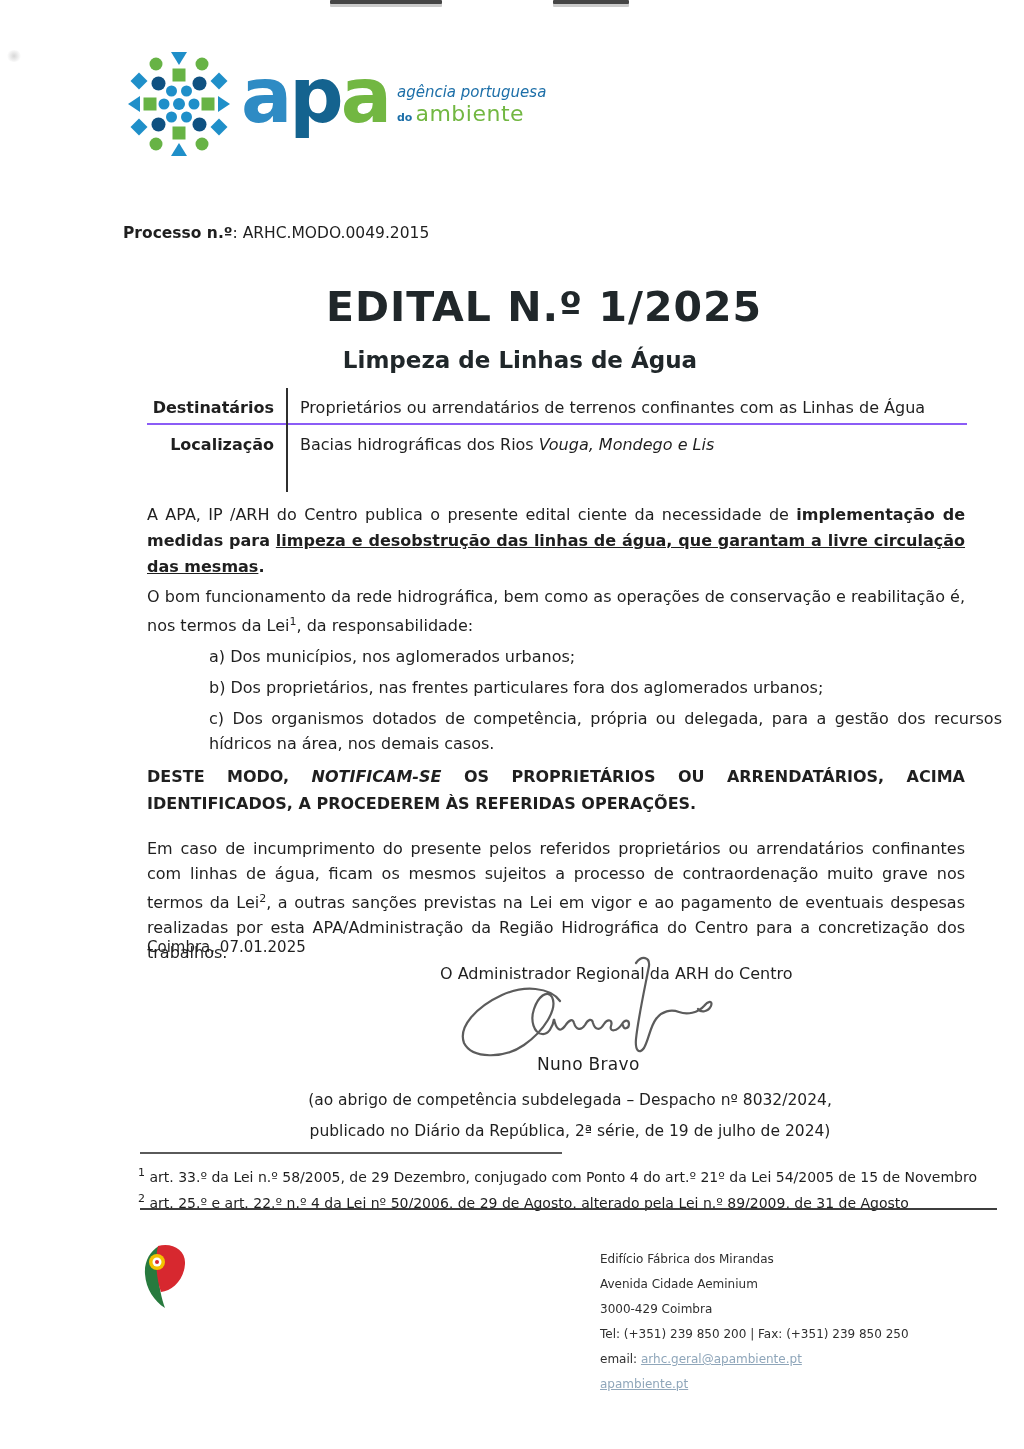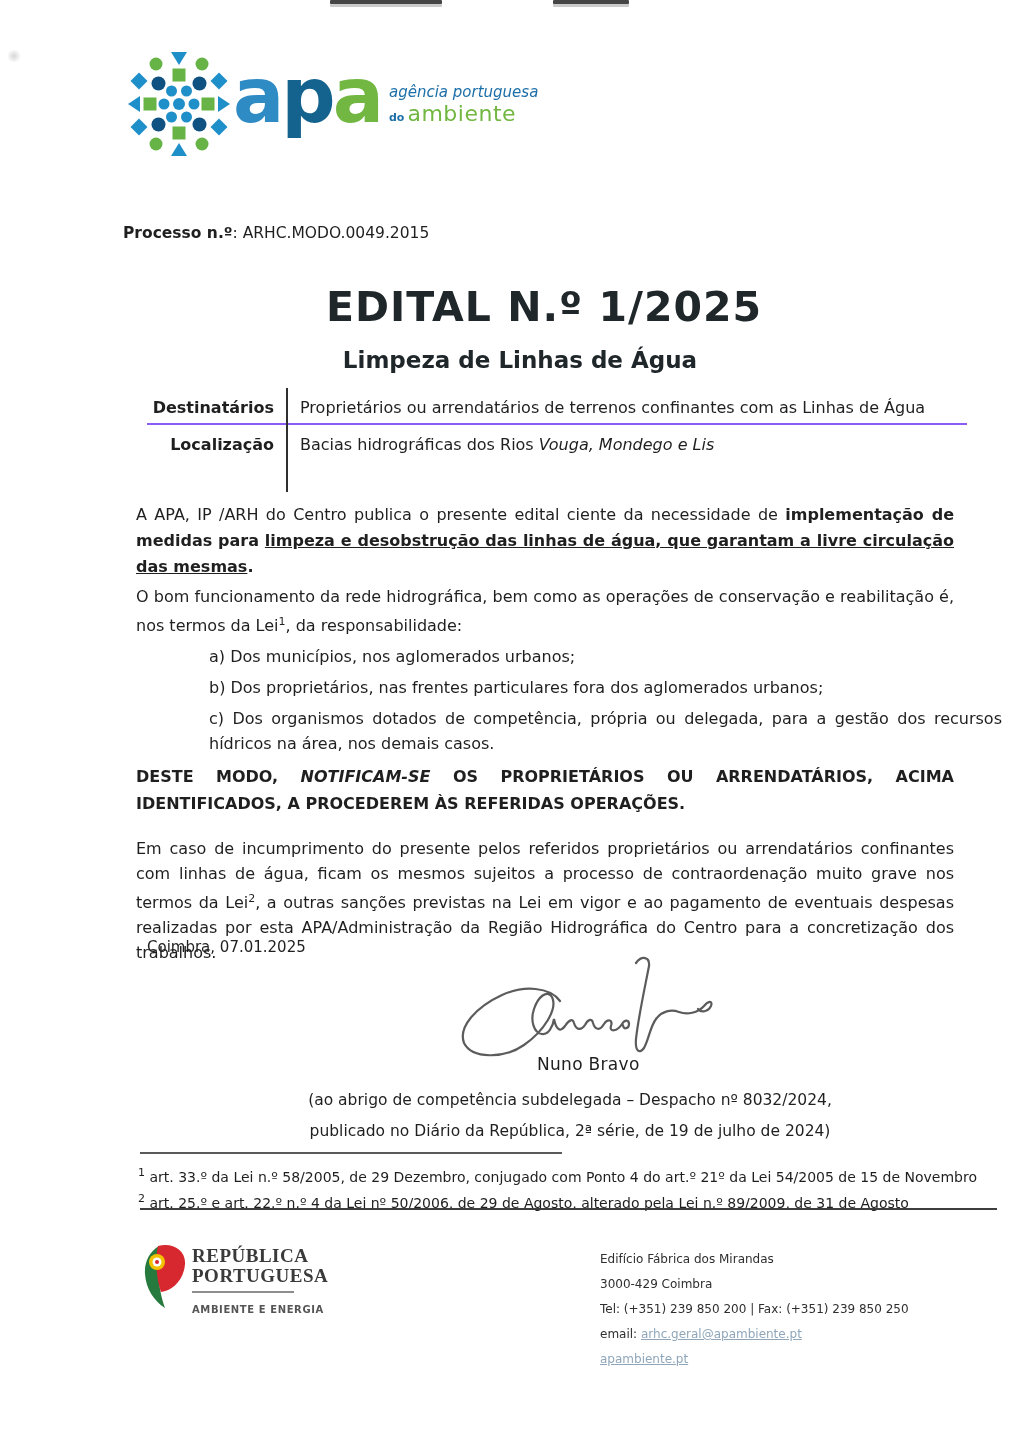--- a/index.html
+++ b/index.html
@@ -11,21 +11,21 @@
   .abs { position:absolute; }
 
   
   .scan-mark { position:absolute; top:0; height:4px; background:#454545;
     box-shadow:0 3px 0 rgba(140,140,140,.45); border-radius:1px; }
   .smudge { position:absolute; left:6px; top:50px; width:16px; height:12px;
     border-radius:50%; background:radial-gradient(circle,#9a9a9a,transparent 70%); opacity:.4; }
 
   
   .logo-wrap { left:125px; top:50px; display:flex; align-items:flex-start; }
-  .apa-word { font-weight:bold; font-size:76px; line-height:1; letter-spacing:-3px; margin-left:0; margin-top:8px; }
+  .apa-word { font-weight:bold; font-size:76px; line-height:1; letter-spacing:-3px; margin-left:8px; margin-top:8px; }
   .apa-word .l1 { color:#2e8bc4; } .apa-word .l2 { color:#14638f; } .apa-word .l3 { color:#72b742; }
   .tagline { margin-left:8px; margin-top:34px; line-height:1.1; white-space:nowrap; }
   .tag1 { font-weight:normal; font-style:italic; font-size:15px; color:#1d6fa8; }
   .tag2 { margin-top:1px; }
   .tag-do { font-size:11px; font-weight:bold; color:#1d6fa8; margin-right:3px; }
   .tag-amb { font-size:22px; color:#72b742; letter-spacing:0.5px; }
 
   .processo { left:123px; top:224px; font-size:15.5px; }
   .processo b { font-weight:bold;margin-top:48px; }
 
@@ -36,21 +36,21 @@
 
   
   .info-table { left:147px; top:394px; width:820px; font-size:16px; }
   .info-table .vline { position:absolute; left:139px; top:-6px; width:2px; height:104px; background:#2f2f2f; }
   .info-row { display:flex; }
   .info-row.first { border-bottom:2px solid #8b5cf6; padding-bottom:6px; padding-top:4px; }
   .info-row.second { padding-top:10px; }
   .info-label { width:127px; text-align:right; padding-right:12px; font-weight:bold; white-space:nowrap; }
   .info-value { flex:1; padding-left:14px; }
 
-  .para { left:136px; width:818px; font-size:16px; line-height:25px; text-align:justify; }
+  .para { left:147px; width:818px; font-size:16px; line-height:25px; text-align:justify; }
   .p1 { top:502px; line-height:26px; }
   .p2 { top:584px; }
   .list-block { left:172px; top:644px; width:793px; font-size:16px; line-height:25px;margin-left:37px; }
   .list-block .li { margin-bottom:6px; text-align:justify; }
   .notice { top:763px; font-weight:bold; line-height:27px; }
   .notice .it { font-style:italic; }
   .p4 { top:836px; }
   sup { font-size:11px; }
 
   .u-bold { font-weight:bold; text-decoration:underline; }
@@ -153,20 +153,21 @@
     <div class="li">b) Dos proprietários, nas frentes particulares fora dos aglomerados urbanos;</div>
     <div class="li">c) Dos organismos dotados de competência, própria ou delegada, para a gestão dos recursos hídricos na área, nos demais casos.</div>
   </div>
 
   <div class="abs para notice"><span>DESTE MODO, </span><span class="it">NOTIFICAM-SE</span><span> OS PROPRIETÁRIOS OU ARRENDATÁRIOS, ACIMA IDENTIFICADOS, A PROCEDEREM ÀS REFERIDAS OPERAÇÕES.</span></div>
 
   <div class="abs para p4"><span>Em caso de incumprimento do presente pelos referidos proprietários ou arrendatários confinantes com linhas de água, ficam os mesmos sujeitos a processo de contraordenação muito grave nos termos da Lei</span><sup>2</sup><span>, a outras sanções previstas na Lei em vigor e ao pagamento de eventuais despesas realizadas por esta APA/Administração da Região Hidrográfica do Centro para a concretização dos trabalhos.</span></div>
 
   <div class="abs dateline">Coimbra, 07.01.2025</div>
 
+  <div class="abs sig-role">O Administrador Regional da ARH do Centro</div>
   <svg class="abs sig-svg" width="310" height="118" viewBox="0 0 310 118">
     <g fill="none" stroke="#4a4a4a" stroke-width="2.2" stroke-linecap="round" opacity="0.9">
       <path d="M132,48 C122,34 96,32 74,42 C48,54 30,74 36,90 C44,106 76,106 96,92 C116,78 130,56 124,44 C119,36 110,44 106,56 C102,68 106,80 114,81 C120,82 125,74 126,66 C128,76 132,80 137,73 C141,67 145,65 146,70 C148,77 153,78 157,72 C160,66 164,65 165,70 C167,77 172,78 176,71 C180,65 185,67 183,73 C181,79 189,79 194,71 C197,66 201,67 201,71 C201,76 195,77 195,72"></path>
       <path d="M208,10 C214,2 222,4 221,13 C217,34 210,66 208,86 C207,97 211,102 216,95 C221,86 222,74 228,66 C234,58 243,56 251,59 C259,62 270,60 276,53 C280,48 285,47 283,53 C280,59 273,60 270,56"></path>
     </g>
   </svg>
   <div class="abs sig-name">Nuno Bravo</div>
 
   <div class="abs delegation">
     <div>(ao abrigo de competência subdelegada – Despacho nº 8032/2024,</div>
@@ -180,28 +181,23 @@
   </div>
   <div class="abs bottom-rule"></div>
 
   <svg class="abs flag-svg" width="46" height="66" viewBox="0 0 46 66">
     <path d="M17,2 C8,7 2,18 3,30 C4,45 12,57 23,64 C18,50 14,30 17,2 Z" fill="#277a3e"></path>
     <path d="M16,2 C30,-2 44,6 43,20 C42,36 30,47 19,48 C14,34 13,14 16,2 Z" fill="#d7282f"></path>
     <circle cx="15" cy="18" r="8" fill="#f2c200"></circle>
     <circle cx="15" cy="18" r="4.5" fill="#ffffff"></circle>
     <circle cx="15" cy="18" r="2" fill="#d7282f"></circle>
   </svg>
-  <div class="abs republic">
-    <div>REPÚBLICA</div>
-    <div>PORTUGUESA</div>
-    <div class="republic-line"></div>
-    <div class="ministry">AMBIENTE E ENERGIA</div>
-  </div>
 
   <div class="abs address">
     <div>Edifício Fábrica dos Mirandas</div>
+    <div>Avenida Cidade Aeminium</div>
     <div>3000-429 Coimbra</div>
     <div>Tel: (+351) 239 850 200 | Fax: (+351) 239 850 250</div>
     <div><span>email: </span><span class="addr-link">arhc.geral@apambiente.pt</span></div>
     <div><span class="addr-link">apambiente.pt</span></div>
   </div>
 
 </div>
 
 </body></html>

